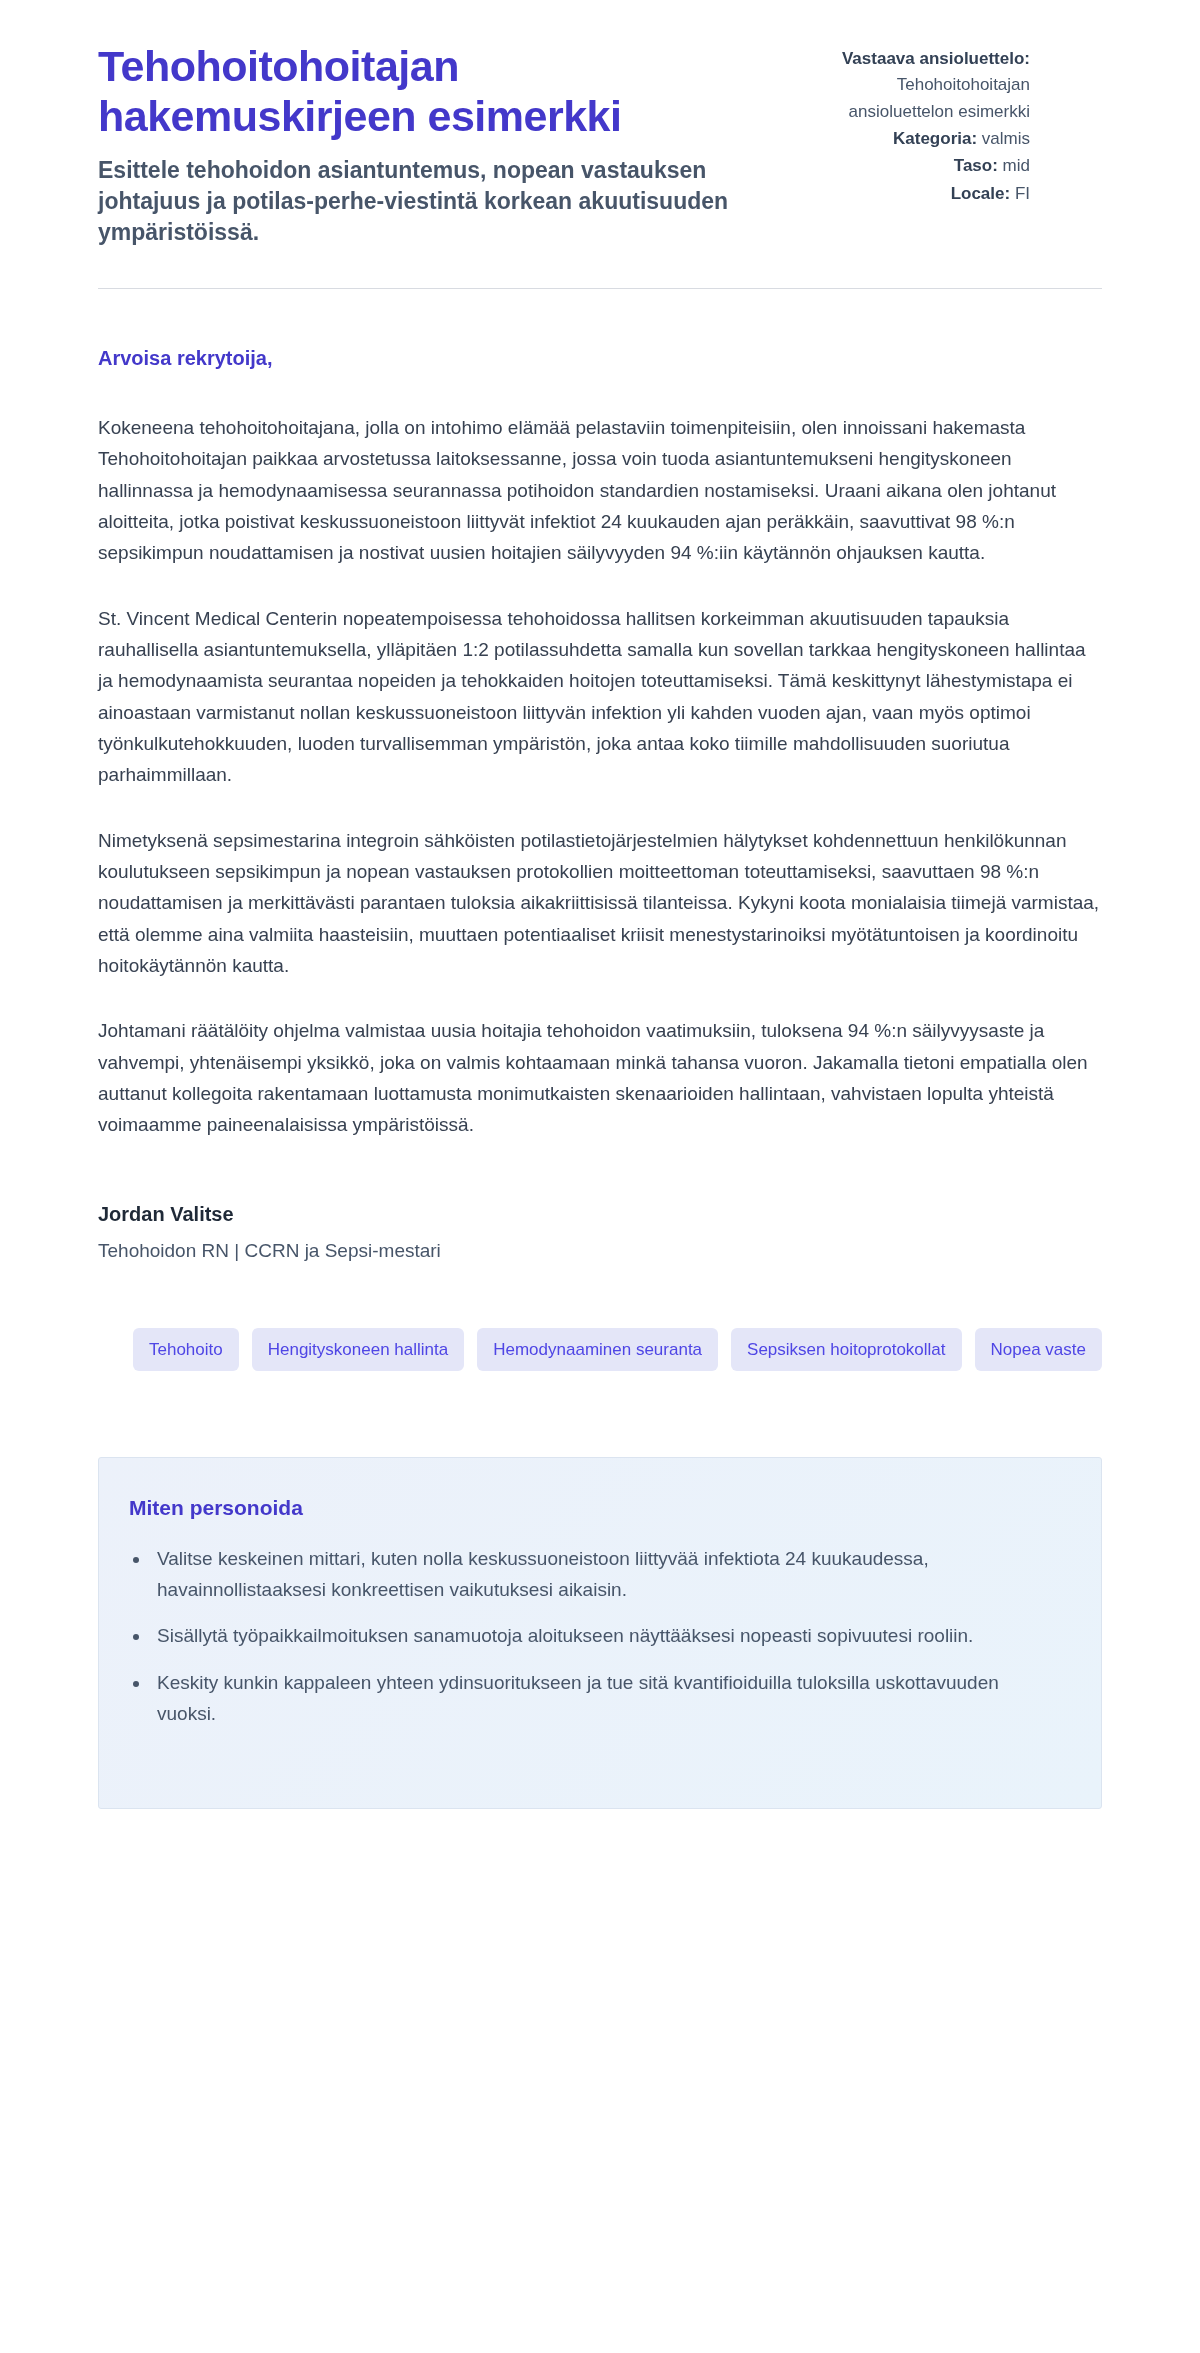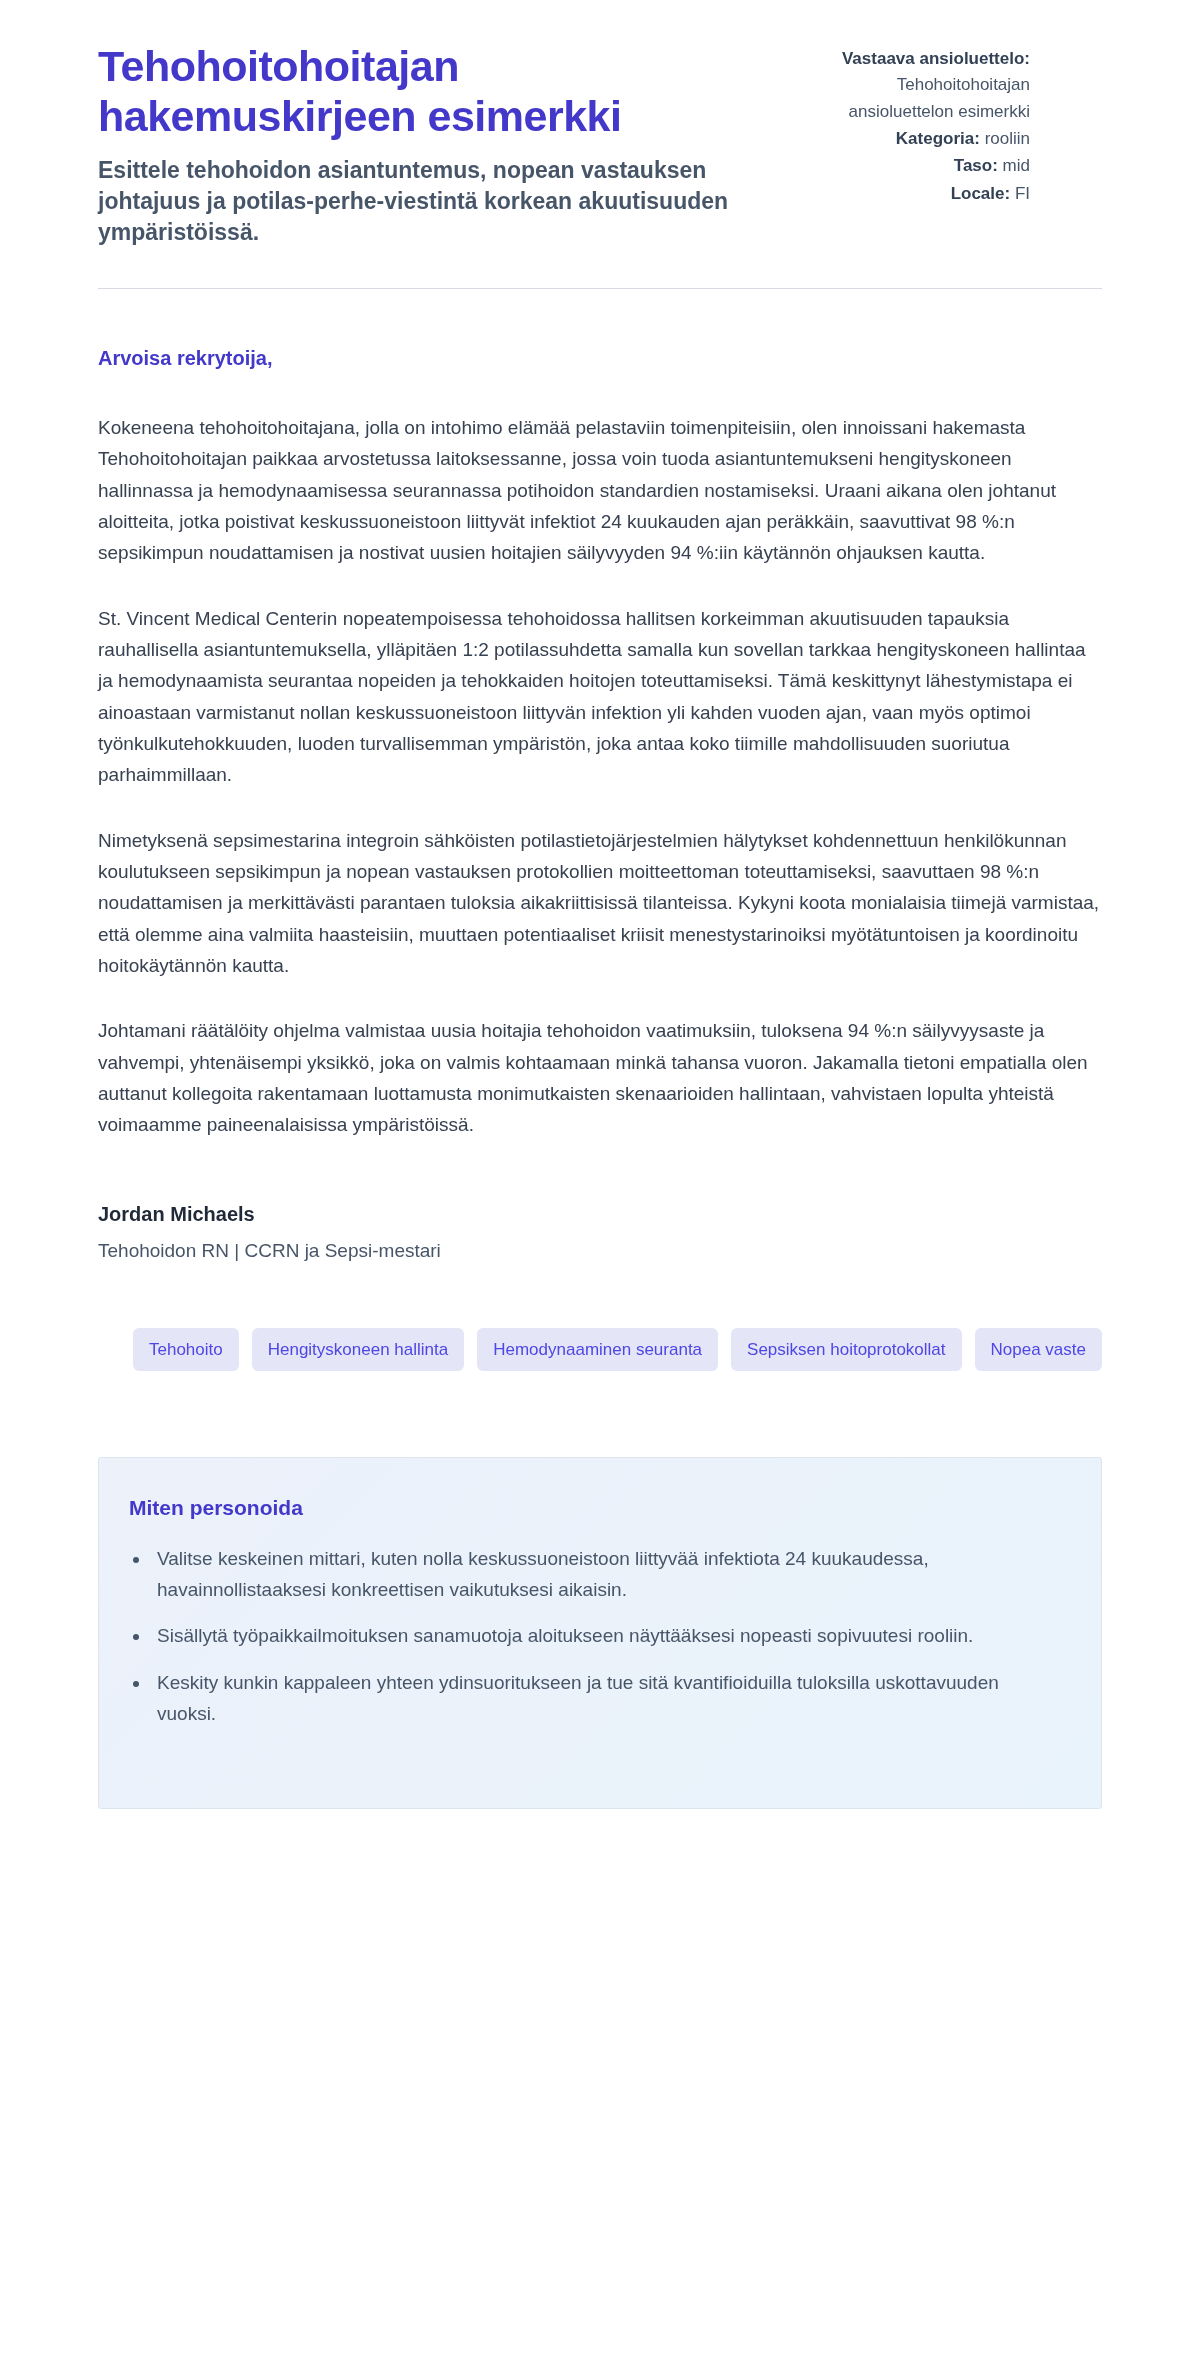--- a/index.html
+++ b/index.html
@@ -150,21 +150,21 @@
       <h1 class="title">Tehohoitohoitajan hakemuskirjeen esimerkki</h1>
       <p class="subtitle">Esittele tehohoidon asiantuntemus, nopean vastauksen johtajuus ja potilas-perhe-viestintä korkean akuutisuuden ympäristöissä.</p>
     </div>
     <aside class="meta">
       <div class="meta-row">
         <span class="meta-label">Vastaava ansioluettelo:</span>
         <span class="meta-value">Tehohoitohoitajan ansioluettelon esimerkki</span>
       </div>
       <div class="meta-row">
         <span class="meta-label">Kategoria:</span>
-        <span class="meta-value">rooliin</span>
+        <span class="meta-value">valmis</span>
       </div>
       <div class="meta-row">
         <span class="meta-label">Taso:</span>
         <span class="meta-value">mid</span>
       </div>
       <div class="meta-row">
         <span class="meta-label">Locale:</span>
         <span class="meta-value">FI</span>
       </div>
     </aside>
@@ -176,21 +176,21 @@
     <p class="greeting">Arvoisa rekrytoija,</p>
 
     <div class="paragraphs">
         <p>Kokeneena tehohoitohoitajana, jolla on intohimo elämää pelastaviin toimenpiteisiin, olen innoissani hakemasta Tehohoitohoitajan paikkaa arvostetussa laitoksessanne, jossa voin tuoda asiantuntemukseni hengityskoneen hallinnassa ja hemodynaamisessa seurannassa potihoidon standardien nostamiseksi. Uraani aikana olen johtanut aloitteita, jotka poistivat keskussuoneistoon liittyvät infektiot 24 kuukauden ajan peräkkäin, saavuttivat 98 %:n sepsikimpun noudattamisen ja nostivat uusien hoitajien säilyvyyden 94 %:iin käytännön ohjauksen kautta.</p>
         <p>St. Vincent Medical Centerin nopeatempoisessa tehohoidossa hallitsen korkeimman akuutisuuden tapauksia rauhallisella asiantuntemuksella, ylläpitäen 1:2 potilassuhdetta samalla kun sovellan tarkkaa hengityskoneen hallintaa ja hemodynaamista seurantaa nopeiden ja tehokkaiden hoitojen toteuttamiseksi. Tämä keskittynyt lähestymistapa ei ainoastaan varmistanut nollan keskussuoneistoon liittyvän infektion yli kahden vuoden ajan, vaan myös optimoi työnkulkutehokkuuden, luoden turvallisemman ympäristön, joka antaa koko tiimille mahdollisuuden suoriutua parhaimmillaan.</p>
         <p>Nimetyksenä sepsimestarina integroin sähköisten potilastietojärjestelmien hälytykset kohdennettuun henkilökunnan koulutukseen sepsikimpun ja nopean vastauksen protokollien moitteettoman toteuttamiseksi, saavuttaen 98 %:n noudattamisen ja merkittävästi parantaen tuloksia aikakriittisissä tilanteissa. Kykyni koota monialaisia tiimejä varmistaa, että olemme aina valmiita haasteisiin, muuttaen potentiaaliset kriisit menestystarinoiksi myötätuntoisen ja koordinoitu hoitokäytännön kautta.</p>
         <p>Johtamani räätälöity ohjelma valmistaa uusia hoitajia tehohoidon vaatimuksiin, tuloksena 94 %:n säilyvyysaste ja vahvempi, yhtenäisempi yksikkö, joka on valmis kohtaamaan minkä tahansa vuoron. Jakamalla tietoni empatialla olen auttanut kollegoita rakentamaan luottamusta monimutkaisten skenaarioiden hallintaan, vahvistaen lopulta yhteistä voimaamme paineenalaisissa ympäristöissä.</p>
       </div>
 
     <div class="signature">
-      <p class="sig-name">Jordan Michaels</p>
+      <p class="sig-name">Jordan Valitse</p>
       <p class="sig-role">Tehohoidon RN | CCRN ja Sepsi-mestari</p>
     </div>
   </section>
 
   <div class="tags">
       <span class="chip">Tehohoito</span>
       <span class="chip">Hengityskoneen hallinta</span>
       <span class="chip">Hemodynaaminen seuranta</span>
       <span class="chip">Sepsiksen hoitoprotokollat</span>
       <span class="chip">Nopea vaste</span>

